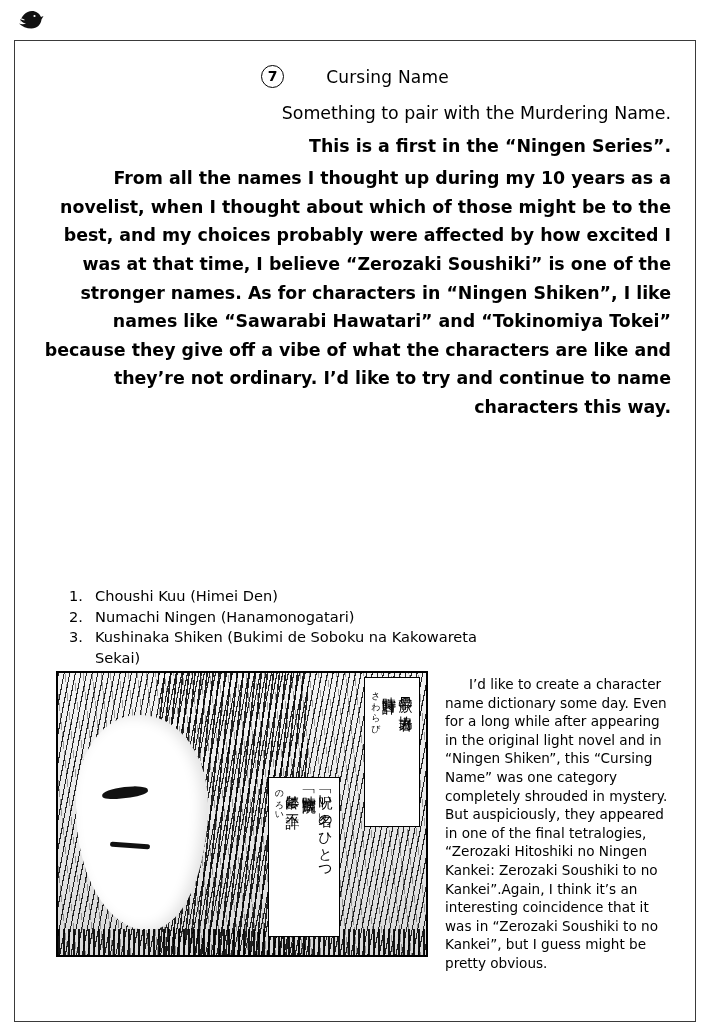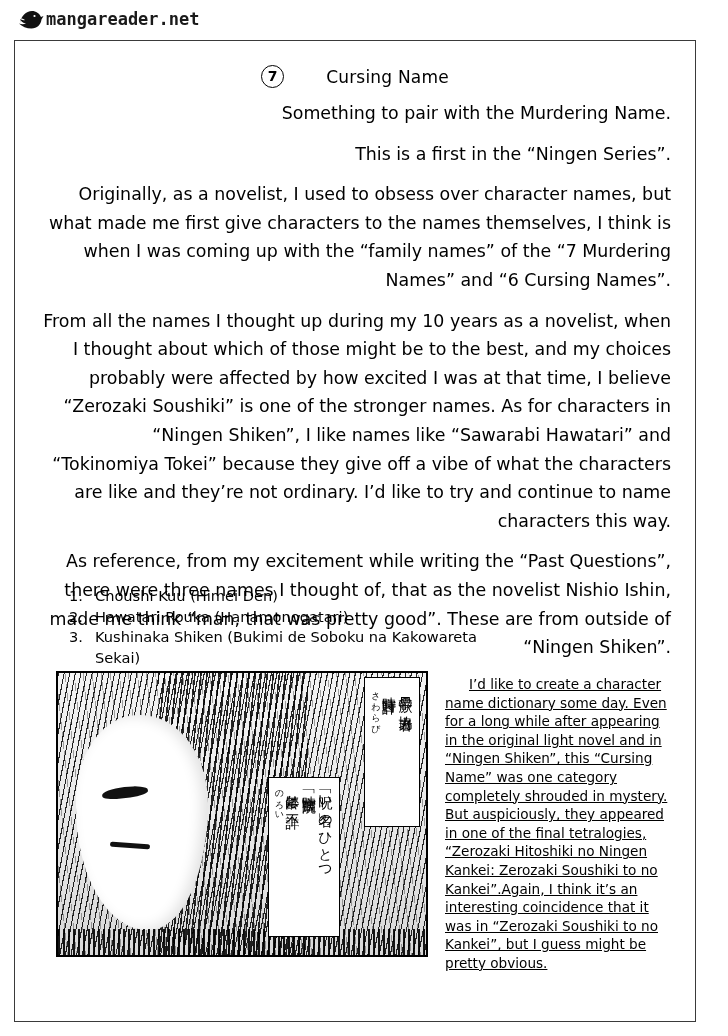--- a/index.html
+++ b/index.html
@@ -90,21 +90,22 @@
     left: 26px;
     width: 630px;
     text-align: right;
     font-size: 17.4px;
     line-height: 28.6px;
   }
   .body-block p {
     margin: 0;
   }
   .body-block p + p {
-    margin-top: 12px;
+    margin-top: 4px;
+    font-weight: bold;
   }
 
   
   .ref-list {
     position: absolute;
     top: 545px;
     left: 54px;
     width: 420px;
     font-size: 14.6px;
     line-height: 20.5px;
@@ -233,59 +234,55 @@
 
   
   .sidenote {
     position: absolute;
     left: 430px;
     top: 634px;
     width: 228px;
     font-size: 13.6px;
     line-height: 18.6px;
     text-align: left;
-    text-decoration: underline;
   }
   .sidenote p { margin: 0; }
   .sidenote .indent { text-indent: 24px; }
 </style>
 </head>
 <body>
 
 <div class="site-header">
   <svg class="site-logo" viewBox="0 0 52 44" aria-hidden="true">
     <path d="M4 30 C6 16 16 6 28 6 C36 6 43 11 46 18 L51 16 L47 23 C46 33 38 41 27 41 C17 41 8 37 2 31 C7 33 12 33 16 31 C10 30 6 27 4 22 C7 24 11 25 14 24 C9 21 5 17 4 30 Z" fill="#111"></path>
     <circle cx="33" cy="16" r="2.2" fill="#fff"></circle>
   </svg>
-  <span class="site-name">mangareader.net</span>
 </div>
 
 <div class="page">
 
   <div class="title-row">
     <span class="circled-num">7</span>
     <span class="title-text">Cursing Name</span>
   </div>
 
   <div class="body-block">
     <p>Something to pair with the Murdering Name.</p>
     <p>This is a first in the “Ningen Series”.</p>
-    <p>Originally, as a novelist, I used to obsess over character names, but what made me first give characters to the names themselves, I think is when I was coming up with the “family names” of the “7 Murdering Names” and “6 Cursing Names”.</p>
     <p>From all the names I thought up during my 10 years as a novelist, when I thought about which of those might be to the best, and my choices probably were affected by how excited I was at that time, I believe “Zerozaki Soushiki” is one of the stronger names. As for characters in “Ningen Shiken”, I like names like “Sawarabi Hawatari” and “Tokinomiya Tokei” because they give off a vibe of what the characters are like and they’re not ordinary. I’d like to try and continue to name characters this way.</p>
-    <p>As reference, from my excitement while writing the “Past Questions”, there were three names I thought of, that as the novelist Nishio Ishin, made me think “man, that was pretty good”. These are from outside of “Ningen Shiken”.</p>
   </div>
 
   <div class="ref-list">
     <div class="ref-row">
       <span class="ref-num">1.</span>
       <span class="ref-text">Choushi Kuu (Himei Den)</span>
     </div>
     <div class="ref-row">
       <span class="ref-num">2.</span>
-      <span class="ref-text">Hawatari Rouka (Hanamonogatari)</span>
+      <span class="ref-text">Numachi Ningen (Hanamonogatari)</span>
     </div>
     <div class="ref-row">
       <span class="ref-num">3.</span>
       <span class="ref-text">Kushinaka Shiken (Bukimi de Soboku na Kakowareta Sekai)</span>
     </div>
   </div>
 
   <div class="panel">
     <div class="panel-art">
       <div class="panel-hairmass"></div>

